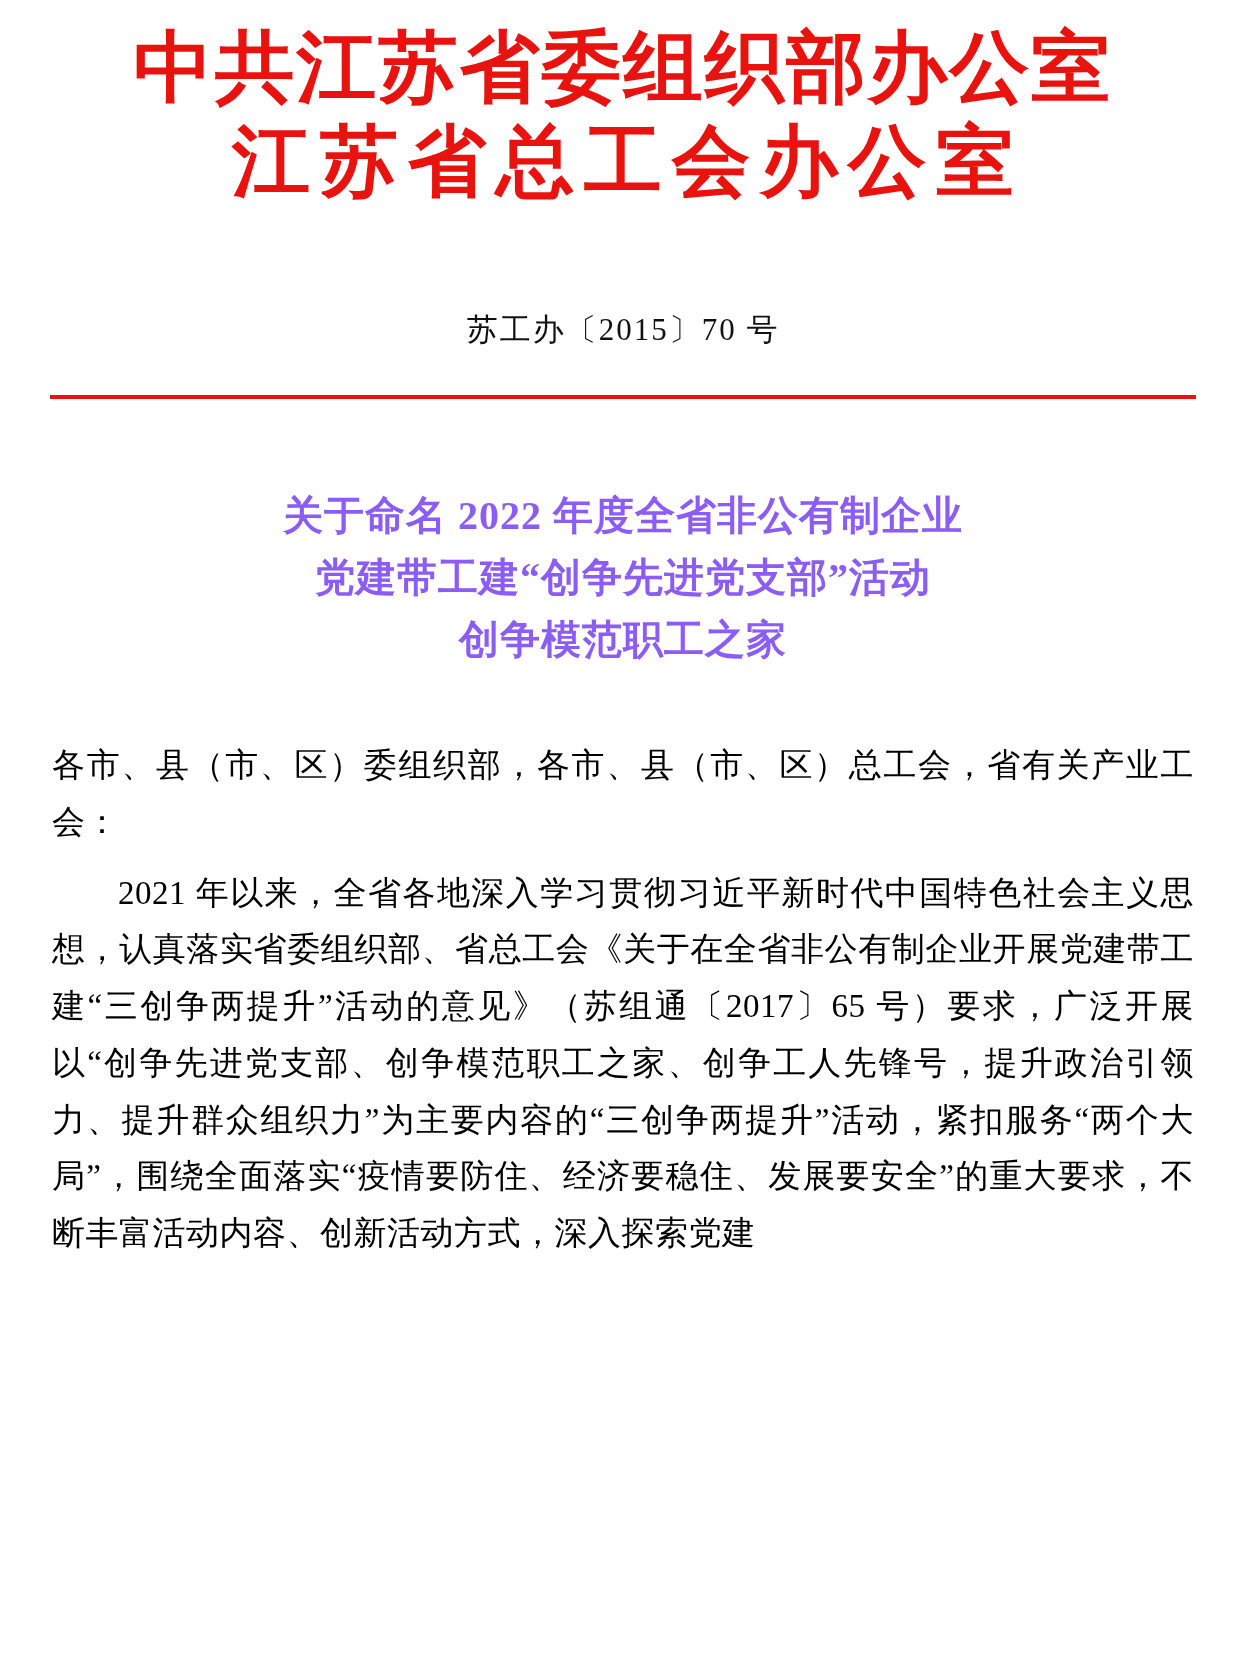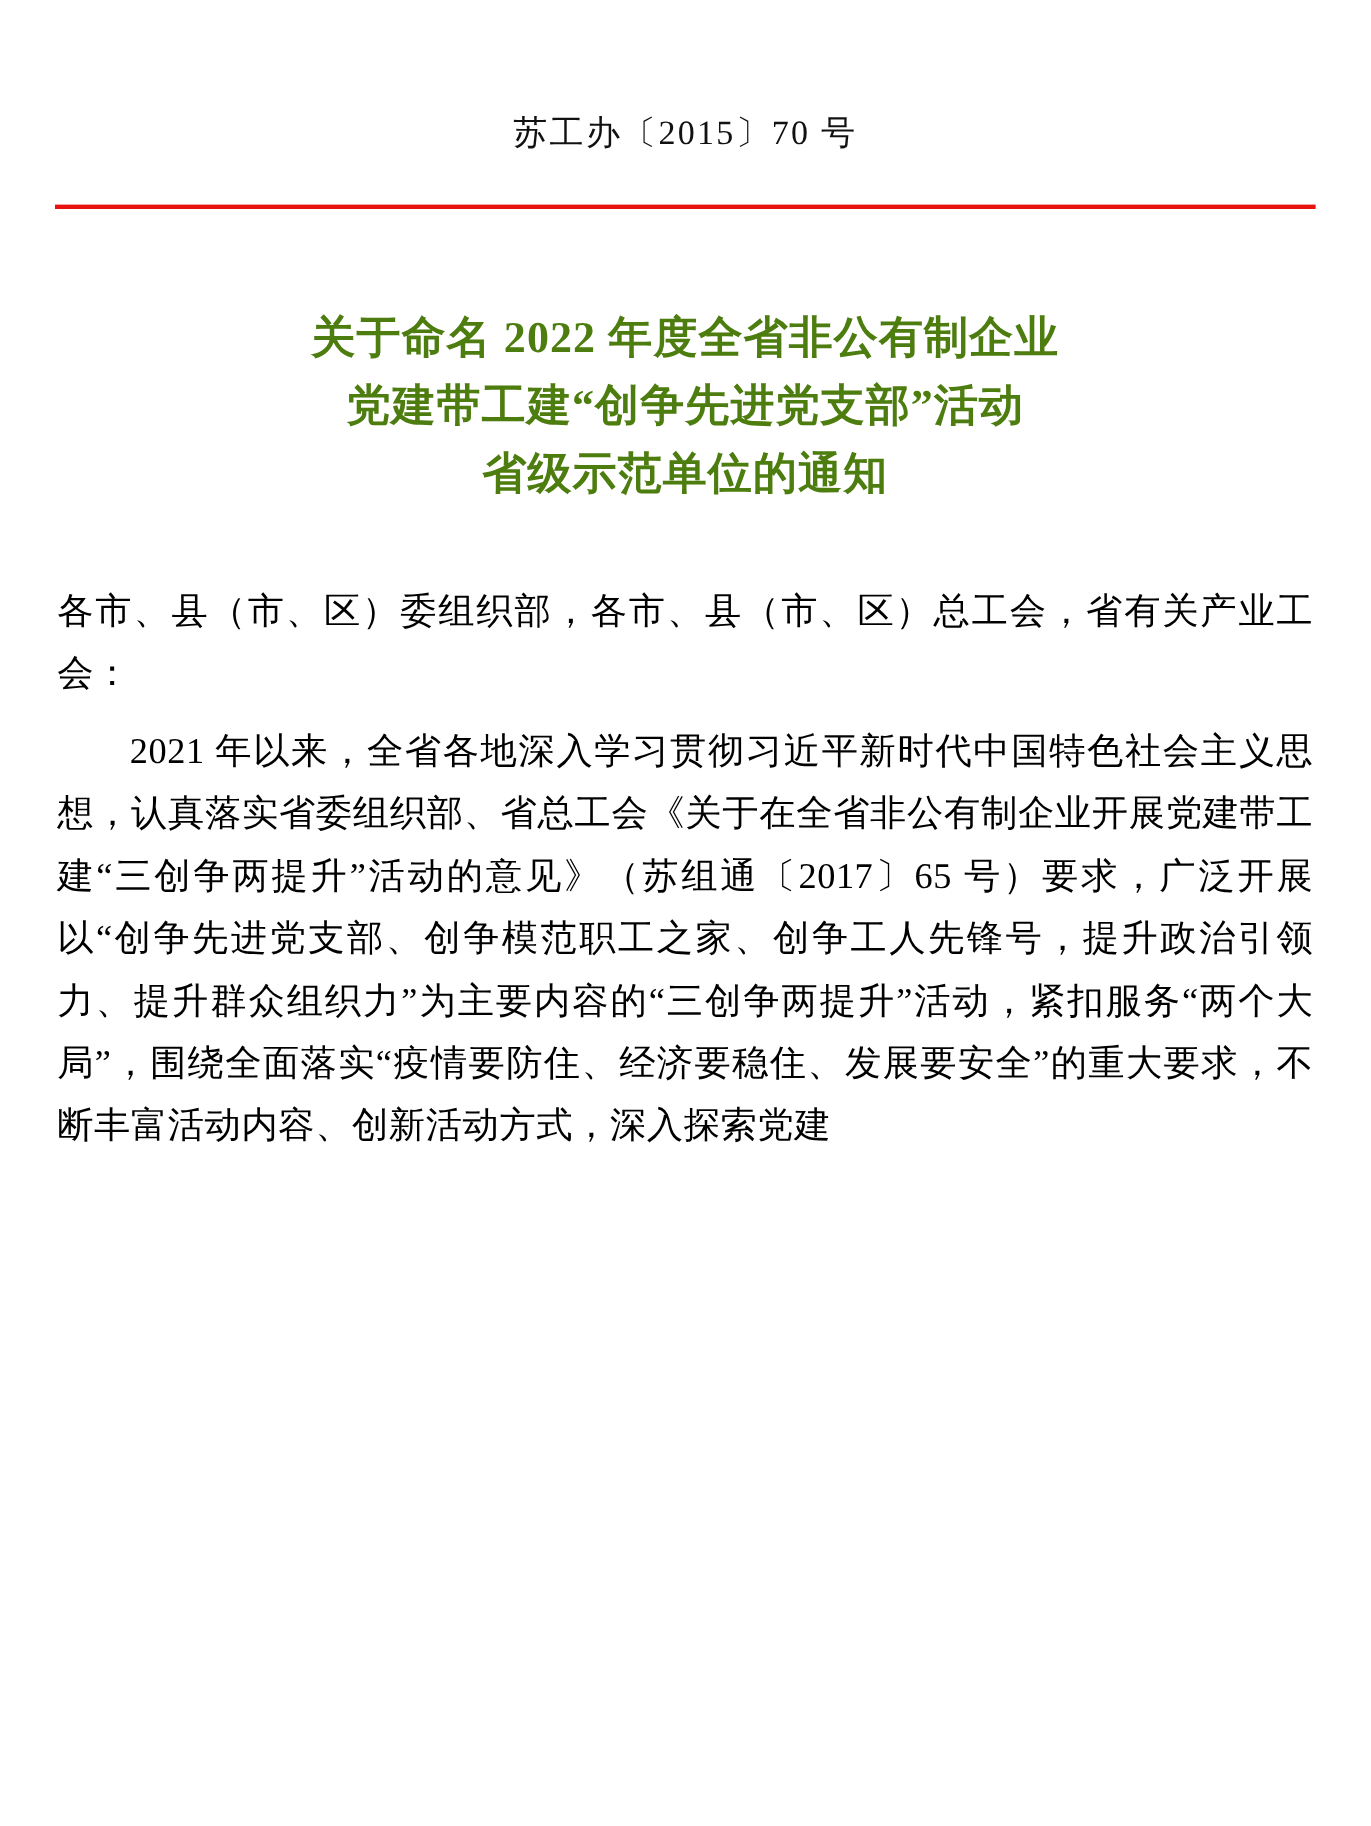--- a/index.html
+++ b/index.html
@@ -56,21 +56,21 @@
     margin-left: -2px;
     margin-right: -2px;
   }
   .title {
     text-align: center;
     font-weight: 700;
     font-size: 40px;
     line-height: 1.55;
     letter-spacing: 1px;
     margin-top: 86px;
-    color: #4d7c0f;
+    color: #8b5cf6;
   }
   .title .t-line {
     display: block;
     white-space: nowrap;
   }
   .body-text {
     margin-top: 66px;
     font-size: 33px;
     line-height: 1.72;
     letter-spacing: 0.5px;
@@ -84,29 +84,33 @@
   .body-text p.indent {
     text-indent: 2em;
     margin-top: 14px;
   }
 </style>
 </head>
 <body>
 
 <div class="page">
 
+  <div class="letterhead">
+    <div class="line1">中共江苏省委组织部办公室</div>
+    <div class="line2">江苏省总工会办公室</div>
+  </div>
 
   <div class="doc-number">苏工办〔2015〕70 号</div>
 
   <div class="red-rule"></div>
 
   <div class="title">
     <span class="t-line">关于命名 2022 年度全省非公有制企业</span>
     <span class="t-line">党建带工建“创争先进党支部”活动</span>
-    <span class="t-line">省级示范单位的通知</span>
+    <span class="t-line">创争模范职工之家</span>
   </div>
 
   <div class="body-text">
     <p>各市、县（市、区）委组织部，各市、县（市、区）总工会，省有关产业工会：</p>
     <p class="indent">2021 年以来，全省各地深入学习贯彻习近平新时代中国特色社会主义思想，认真落实省委组织部、省总工会《关于在全省非公有制企业开展党建带工建“三创争两提升”活动的意见》（苏组通〔2017〕65 号）要求，广泛开展以“创争先进党支部、创争模范职工之家、创争工人先锋号，提升政治引领力、提升群众组织力”为主要内容的“三创争两提升”活动，紧扣服务“两个大局”，围绕全面落实“疫情要防住、经济要稳住、发展要安全”的重大要求，不断丰富活动内容、创新活动方式，深入探索党建</p>
   </div>
 
 </div>
 
 </body></html>

